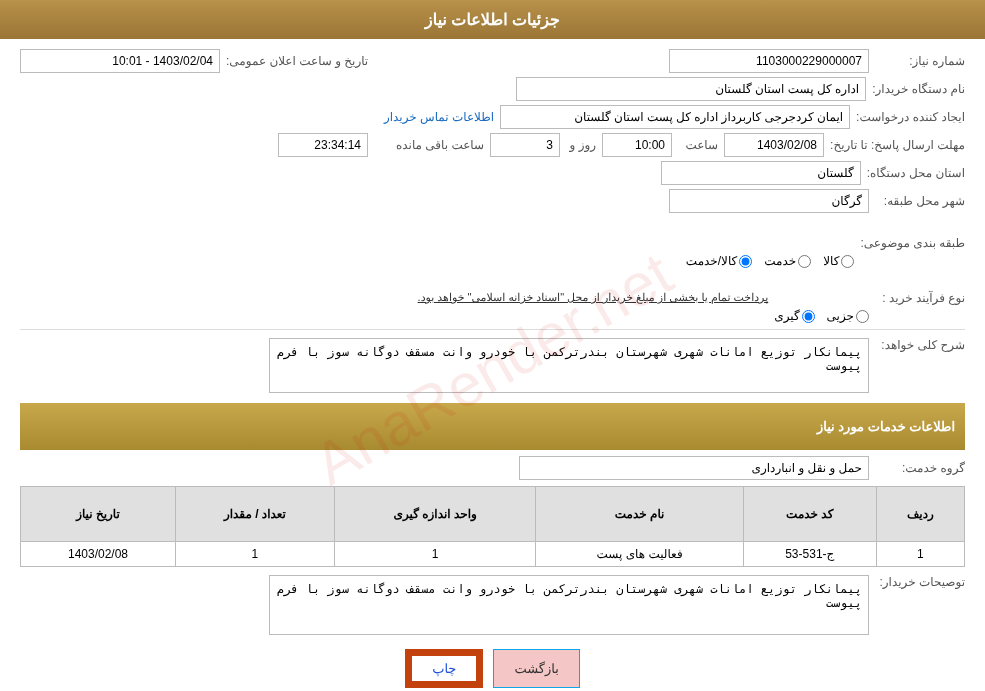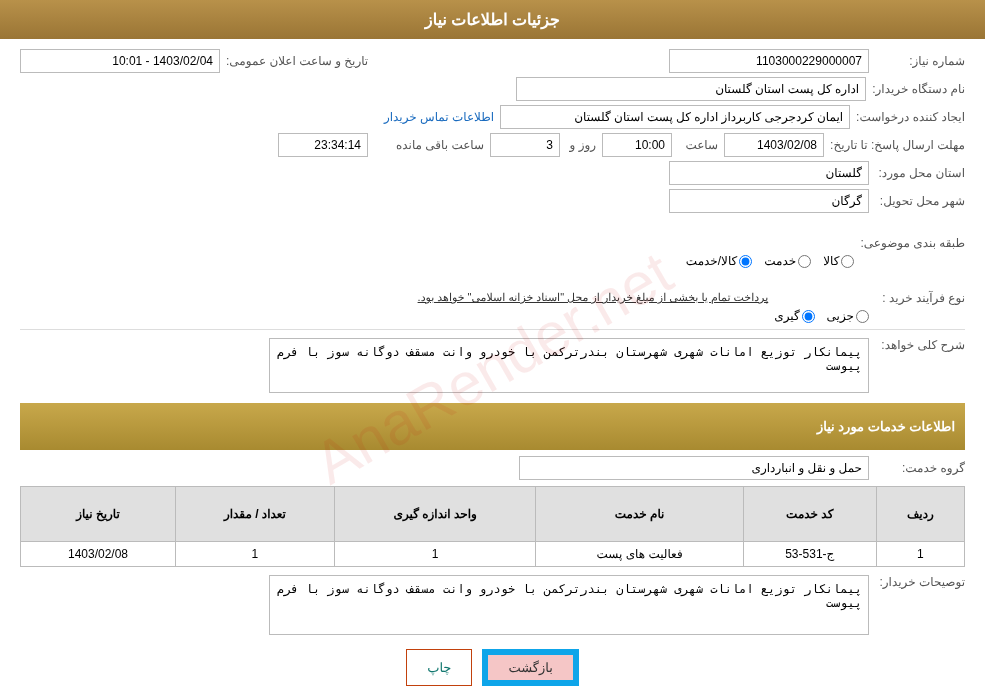--- a/index.html
+++ b/index.html
@@ -135,29 +135,29 @@
       height: 60px;
     }
     .buttons-row {
       display: flex;
       justify-content: center;
       gap: 10px;
       margin-top: 14px;
     }
     .btn-print {
       background: #fff;
-      border: 1px solid #c2410c;
+      border: 7px solid #c2410c;
       padding: 5px 20px;
       font-size: 13px;
       cursor: pointer;
-      color: #0f766e;
+      color: #1d4ed8;
     }
     .btn-back {
       background: #f5c6c6;
-      border: 6px solid #0ea5e9;
+      border: 1px solid #0ea5e9;
       padding: 5px 20px;
       font-size: 13px;
       cursor: pointer;
       color: #333;
     }
     .watermark-area {
       position: relative;
     }
     .watermark {
       position: absolute;
@@ -209,26 +209,26 @@
       <input class="input-box input-small" readonly="" value="1403/02/08" style="">
       <span class="label-cell" style="min-width:40px">ساعت</span>
       <input class="input-box input-num" readonly="" value="10:00" style="">
       <span class="label-cell" style="min-width:30px">روز و</span>
       <input class="input-box input-num" readonly="" value="3" style="">
       <span class="label-cell" style="min-width:110px">ساعت باقی مانده</span>
       <input class="input-box" style="width: 90px;" readonly="" value="23:34:14">
     </div>
 
     <div class="form-row">
-      <span class="label-cell">استان محل مورد:</span>
+      <span class="label-cell">استان محل دستگاه:</span>
       <input class="input-box input-medium" readonly="" value="گلستان" style="">
     </div>
 
     <div class="form-row">
-      <span class="label-cell">شهر محل تحویل:</span>
+      <span class="label-cell">شهر محل طبقه:</span>
       <input class="input-box input-medium" readonly="" value="گرگان" style="">
     </div>
 
     <div class="form-row">
       <span class="label-cell">طبقه بندی موضوعی:</span>
       <div class="radio-group">
         <label class="radio-item">
           <input type="radio" name="tabaqe" style=""> 
             <span>کالا</span>
         </label>

